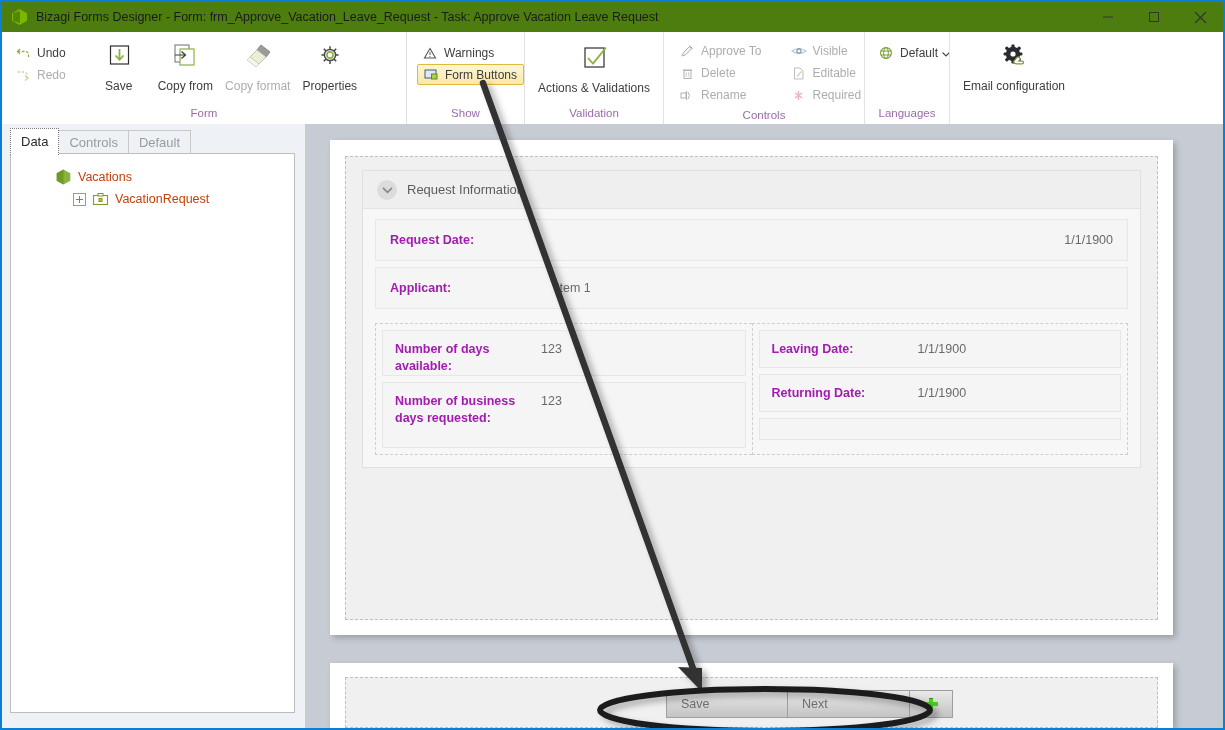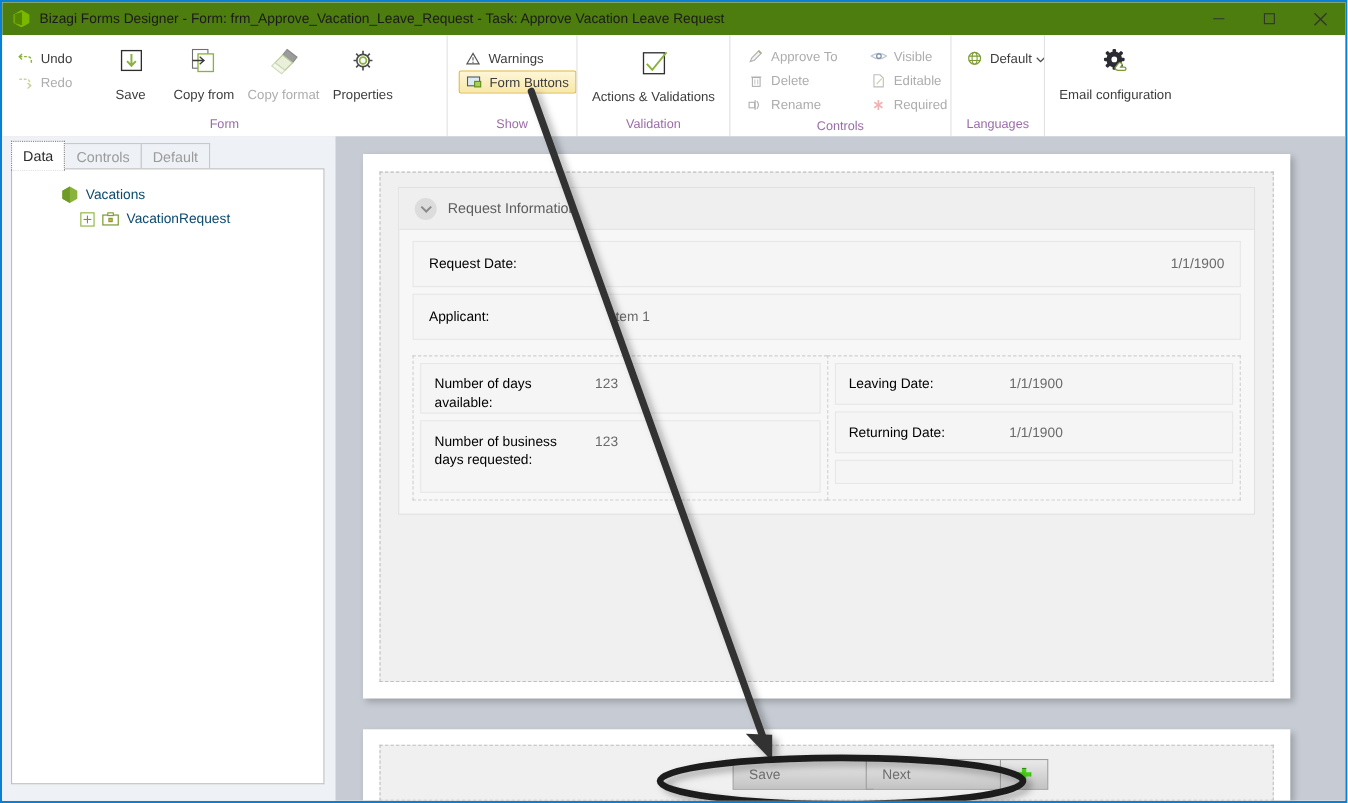--- a/index.html
+++ b/index.html
@@ -105,21 +105,21 @@
   }
   .tree{padding:12px 0 0 0;font-size:12.5px;color:#4a4a4a;}
   .tnode{display:flex;align-items:center;height:22px;white-space:nowrap;}
   .tnode .exp{
     width:11px;height:11px;border:1px solid #8bb23c;background:#ffffff;
     margin-right:6px;position:relative;flex:0 0 auto;
   }
   .tnode .exp::before{content:"";position:absolute;left:2px;top:5px;width:7px;height:1px;background:#6f9a22;}
   .tnode .exp::after{content:"";position:absolute;left:5px;top:2px;width:1px;height:7px;background:#6f9a22;}
   .tnode .ti{width:17px;height:16px;margin-right:6px;flex:0 0 auto;display:flex;align-items:center;justify-content:center;}
-  .tnode .tl{color:#0c4a6e;}
+  .tnode .tl{color:#c2410c;}
 
   .splitter{
     position:absolute;left:303px;top:0;width:8px;height:604px;background:#eef1f5;
   }
 
   
   .canvas{
     position:absolute;left:303px;top:0;right:0;height:604px;
     background:#c7ccd4;overflow:hidden;
   }
@@ -147,21 +147,21 @@
     display:flex;align-items:center;justify-content:center;flex:0 0 auto;
   }
   .panel-title{font-size:13px;color:#5d5d5d;}
   .panel-body{padding:10px 12px 12px 12px;}
 
   .field-row{
     position:relative;background:#f5f5f5;border:1px solid #e7e7e7;box-sizing:border-box;
     display:flex;align-items:center;height:42px;margin-bottom:6px;
   }
   .field-label{
-    font-size:12.5px;font-weight:normal;color:#000000;padding-left:14px;width:172px;
+    font-size:12.5px;font-weight:bold;color:#a21caf;padding-left:14px;width:172px;
     box-sizing:border-box;line-height:17px;
   }
   .field-value{font-size:12.5px;color:#6a6a6a;flex:1;}
   .field-value.right{text-align:right;padding-right:14px;}
   .field-value.left{padding-left:8px;}
 
   .cols{display:flex;gap:0;}
   .col{box-sizing:border-box;}
   .col.left{width:50%;border:1px dashed #cfcfcf;border-right:none;padding:6px;}
   .col.right{width:50%;border:1px dashed #cfcfcf;padding:6px;}

